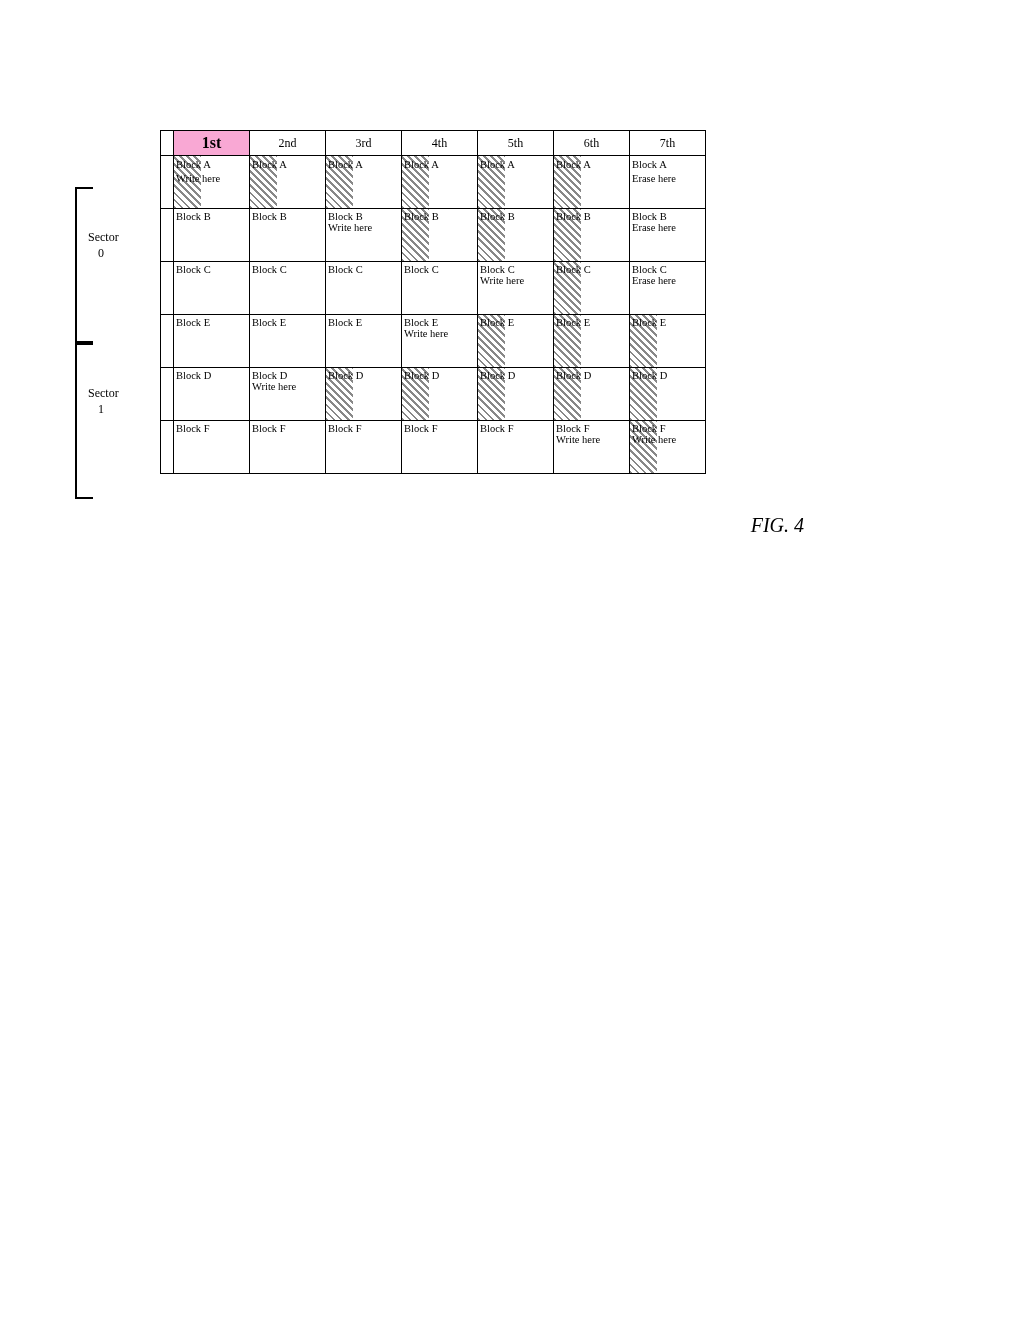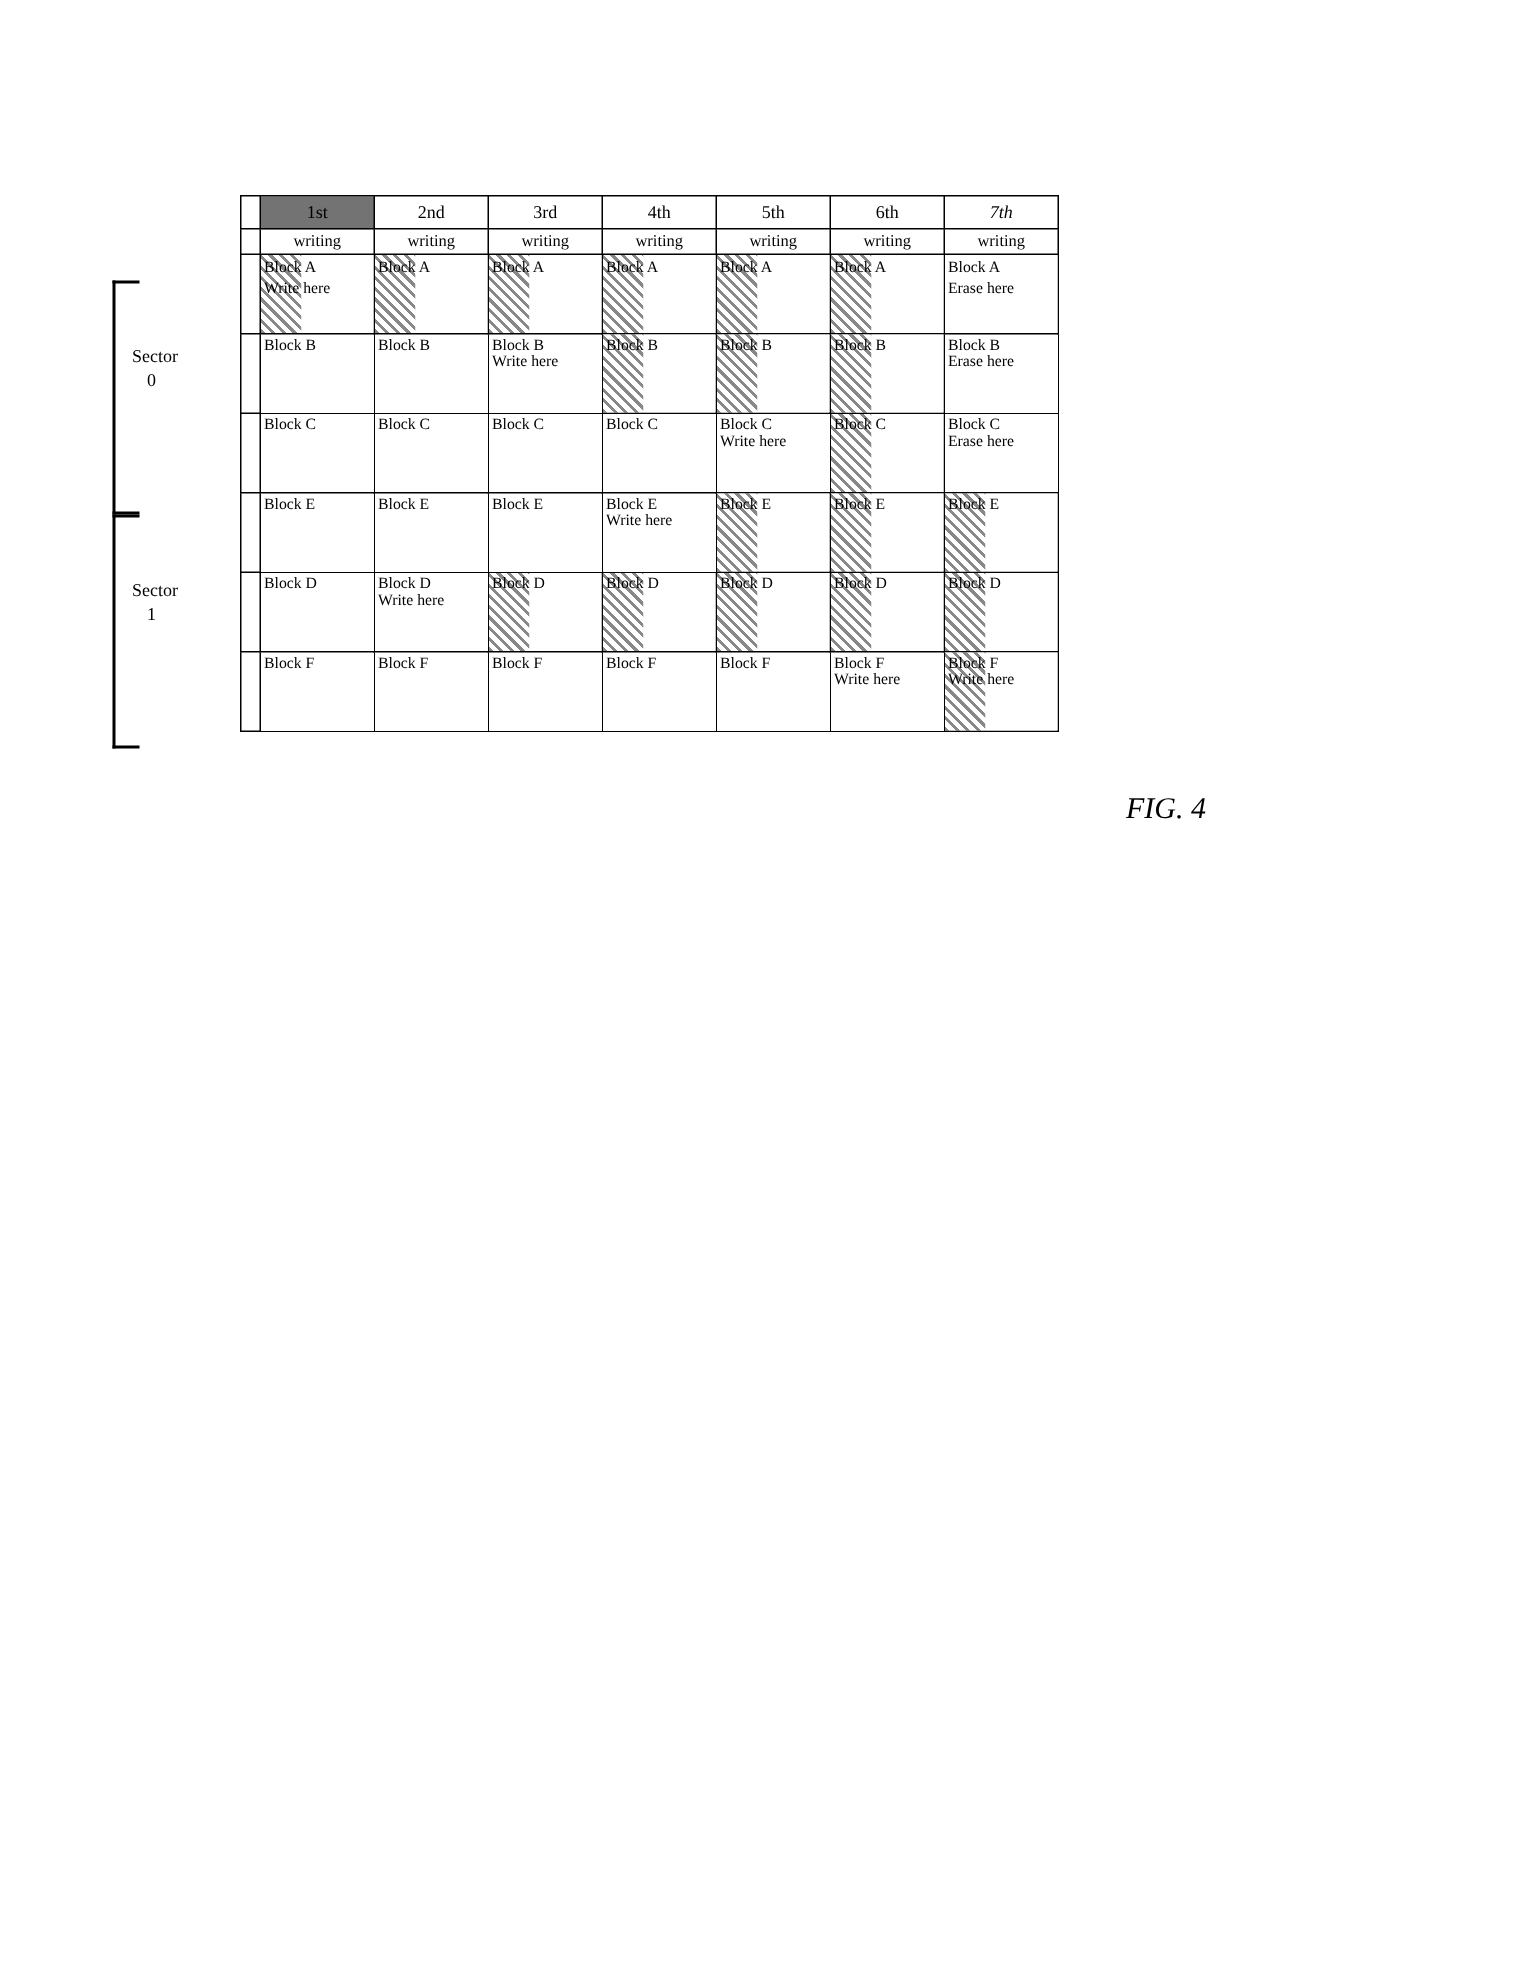--- a/index.html
+++ b/index.html
@@ -66,37 +66,27 @@
 
       <div style="position:absolute; left:-85px; top:213px; width:18px; height:156px; border-left:2px solid #000; border-top:2px solid #000; border-bottom:2px solid #000;"></div>
       <div style="position:absolute; left:-72px; top:256px; font-size:12px; white-space:nowrap;">Sector</div>
       <div style="position:absolute; left:-62px; top:272px; font-size:12px;">1</div>
 
       <table style="border-collapse:collapse; font-family:'Times New Roman',Times,serif; font-size:11.5px;">
 
         <thead>
           <tr>
             <th style="border:1.5px solid #000; padding:3px 6px; font-size:12px; width:12px; background:#fff;"></th>
-            <th style="border:1.5px solid #000; padding:3px 8px; font-size:12px; background:#737373; font-weight:normal;">1st</th>
+            <th style="border:1.5px solid #000; padding:3px 8px; font-size:16px; background:#f9a8d4; font-weight:bold;">1st</th>
             <th style="border:1.5px solid #000; padding:3px 8px; font-size:12px; background:#fff; font-weight:normal;">2nd</th>
             <th style="border:1.5px solid #000; padding:3px 8px; font-size:12px; background:#fff; font-weight:normal;">3rd</th>
             <th style="border:1.5px solid #000; padding:3px 8px; font-size:12px; background:#fff; font-weight:normal;">4th</th>
             <th style="border:1.5px solid #000; padding:3px 8px; font-size:12px; background:#fff; font-weight:normal;">5th</th>
             <th style="border:1.5px solid #000; padding:3px 8px; font-size:12px; background:#fff; font-weight:normal;">6th</th>
-            <th style="border:1.5px solid #000; padding:3px 8px; font-size:12px; background:#fff; font-weight:normal;font-style:italic;">7th</th>
-          </tr>
-          <tr>
-            <th style="border:1.5px solid #000; padding:2px 4px; font-size:11px; background:#fff; font-weight:normal;"></th>
-            <th style="border:1.5px solid #000; padding:2px 4px; font-size:11px; background:#fff; font-weight:normal;">writing</th>
-            <th style="border:1.5px solid #000; padding:2px 4px; font-size:11px; background:#fff; font-weight:normal;">writing</th>
-            <th style="border:1.5px solid #000; padding:2px 4px; font-size:11px; background:#fff; font-weight:normal;">writing</th>
-            <th style="border:1.5px solid #000; padding:2px 4px; font-size:11px; background:#fff; font-weight:normal;">writing</th>
-            <th style="border:1.5px solid #000; padding:2px 4px; font-size:11px; background:#fff; font-weight:normal;">writing</th>
-            <th style="border:1.5px solid #000; padding:2px 4px; font-size:11px; background:#fff; font-weight:normal;">writing</th>
-            <th style="border:1.5px solid #000; padding:2px 4px; font-size:11px; background:#fff; font-weight:normal;">writing</th>
+            <th style="border:1.5px solid #000; padding:3px 8px; font-size:12px; background:#fff; font-weight:normal;">7th</th>
           </tr>
         </thead>
         <tbody>
 
           <tr>
             <td style="border:1.5px solid #000; width:10px;"></td>
 
             <td style="border:1.5px solid #000; width:76px; height:52px; padding:0; position:relative;">
               <div style="display:flex; width:100%; height:52px;">
                 <div style="flex:0 0 36%; background:repeating-linear-gradient(45deg,#888,#888 2px,#fff 2px,#fff 5px);"></div>

